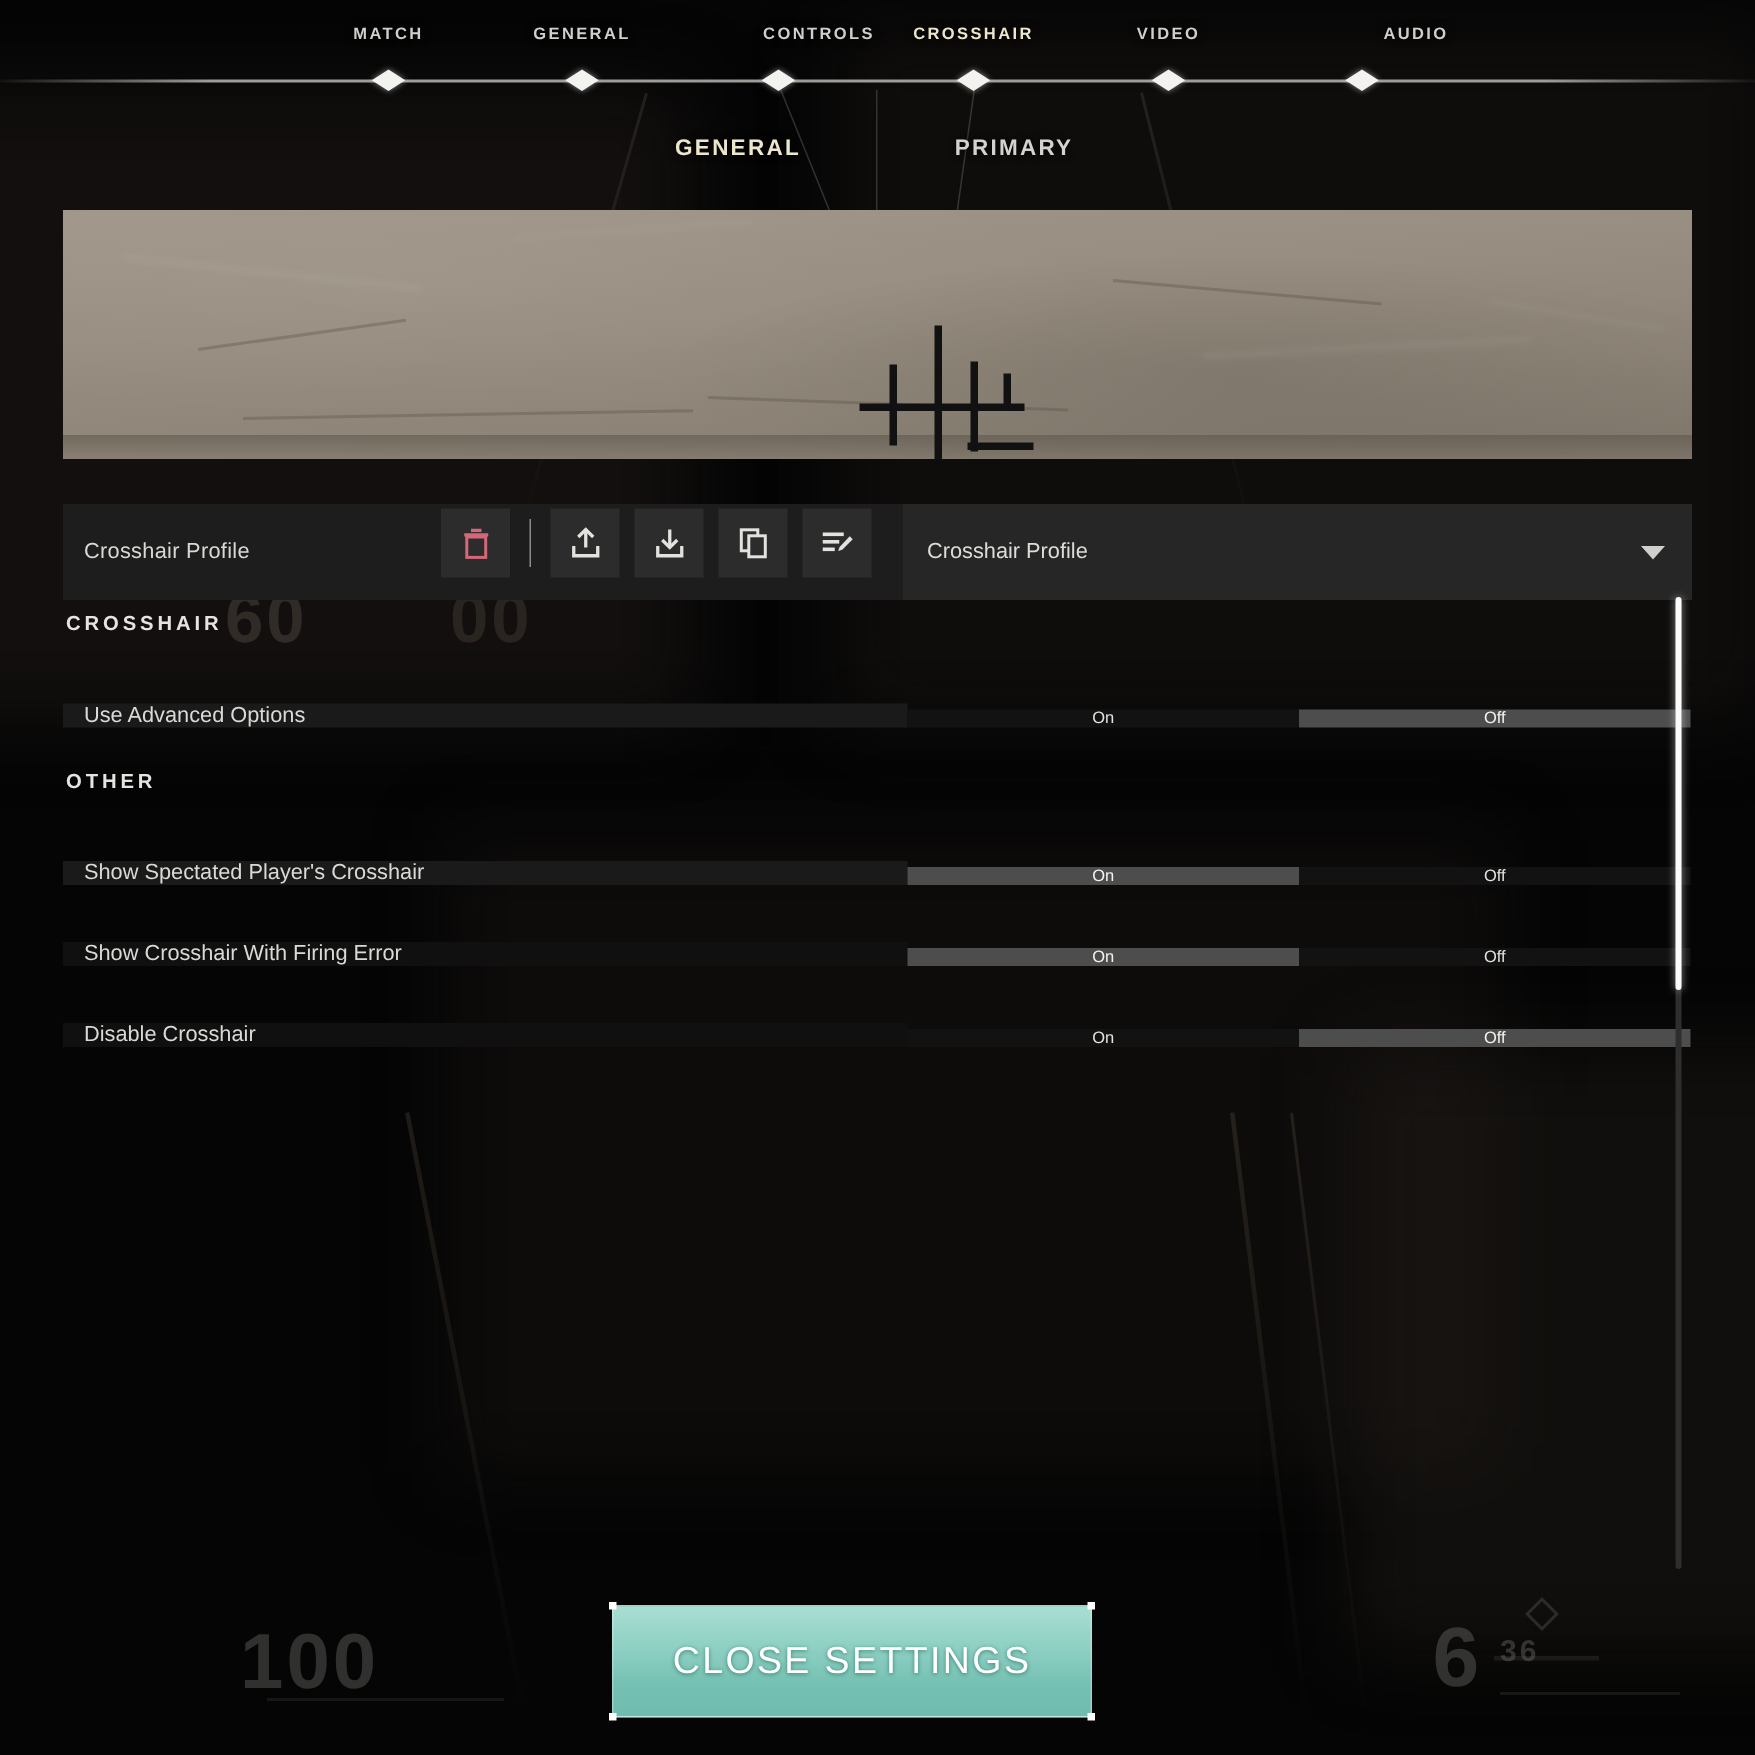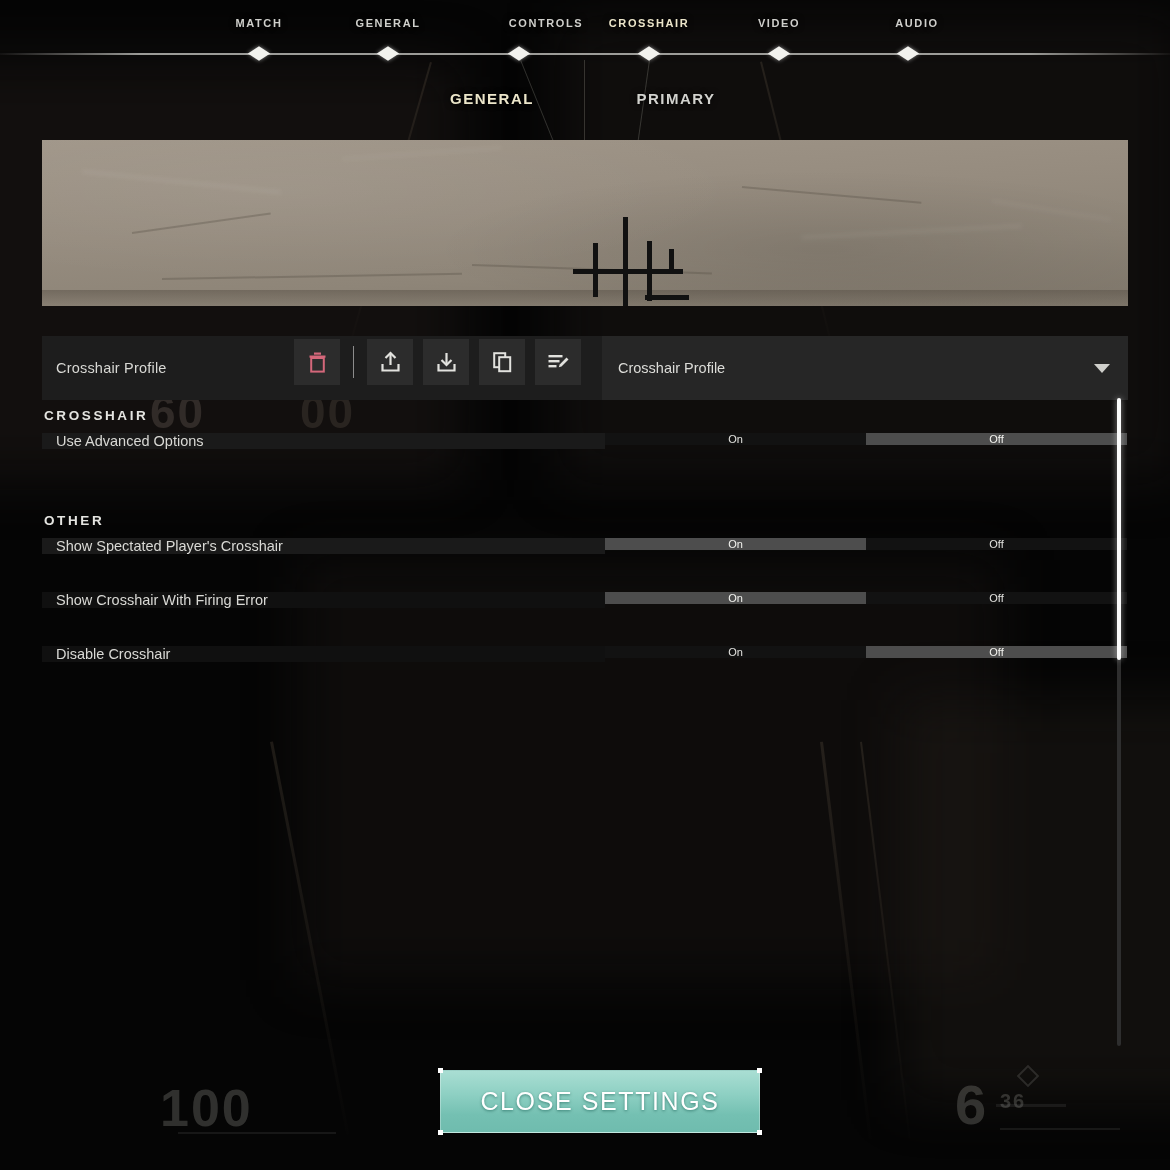--- a/index.html
+++ b/index.html
@@ -178,21 +178,21 @@
   #settings {
     position:absolute; left:42px; top:396px; width:1086px;
     z-index:16;
   }
   .section-head {
     font-size:13.5px; font-weight:700; letter-spacing:2.6px;
     color:#e4e4e0;
     padding:12px 0 10px 2px;
   }
   .srow {
-    display:flex; height:52px; align-items:flex-start;
+    display:flex; height:52px; align-items:flex-end;
     margin-bottom:2px;
   }
   .srow-label {
     width:563px;
     background:#1a1a1a;
     display:flex; align-items:center;
     padding-left:14px;
     font-size:14.5px; color:#d9d9d5;
   }
   .srow-label.dim { background:#101010; }
@@ -218,22 +218,22 @@
     position:absolute; left:0; top:0;
     width:4px; height:262px;
     background:#fbfbfb;
     border-radius:2px;
     box-shadow:0 0 6px rgba(255,255,255,0.55);
     cursor:grab;
   }
 
   
   #closebtn {
-    position:absolute; left:440px; top:1070px;
-    width:320px; height:63px;
+    position:absolute; left:408px; top:1070px;
+    width:320px; height:75px;
     background:linear-gradient(to bottom, #a9ded3 0%, #8ed0c3 38%, #74c0b2 72%, #6fbcae 100%);
     display:flex; align-items:center; justify-content:center;
     cursor:pointer;
     z-index:20;
     border:1px solid rgba(255,255,255,0.30);
   }
   #closebtn span {
     font-size:25px; font-weight:400; letter-spacing:1.6px;
     color:#ffffff;
     text-shadow:0 1px 3px rgba(0,70,60,0.55);
@@ -270,21 +270,21 @@
   <div class="hud-num" style="left:150px; top:385px; font-size:46px; color:rgba(80,72,66,0.5);">60</div>
   <div class="hud-num" style="left:300px; top:385px; font-size:46px; color:rgba(70,62,56,0.45);">00</div>
 </div>
 
 <div id="topnav">
   <div class="navtab" style="left:259px;">MATCH</div>
   <div class="navtab" style="left:388px;">GENERAL</div>
   <div class="navtab" style="left:519px;margin-left:27px;">CONTROLS</div>
   <div class="navtab active" style="left:649px;">CROSSHAIR</div>
   <div class="navtab" style="left:779px;">VIDEO</div>
-  <div class="navtab" style="left:917px;">AUDIO</div>
+  <div class="navtab" style="left:944px;">AUDIO</div>
 </div>
 <div id="navline"></div>
 <div class="navdiamond" style="left:259px;"></div>
 <div class="navdiamond" style="left:388px;"></div>
 <div class="navdiamond" style="left:519px;"></div>
 <div class="navdiamond" style="left:649px;"></div>
 <div class="navdiamond" style="left:779px;"></div>
 <div class="navdiamond" style="left:908px;"></div>
 
 <div class="guide" style="left:520px; top:60px; width:1px; height:92px; transform:rotate(-22deg);"></div>

